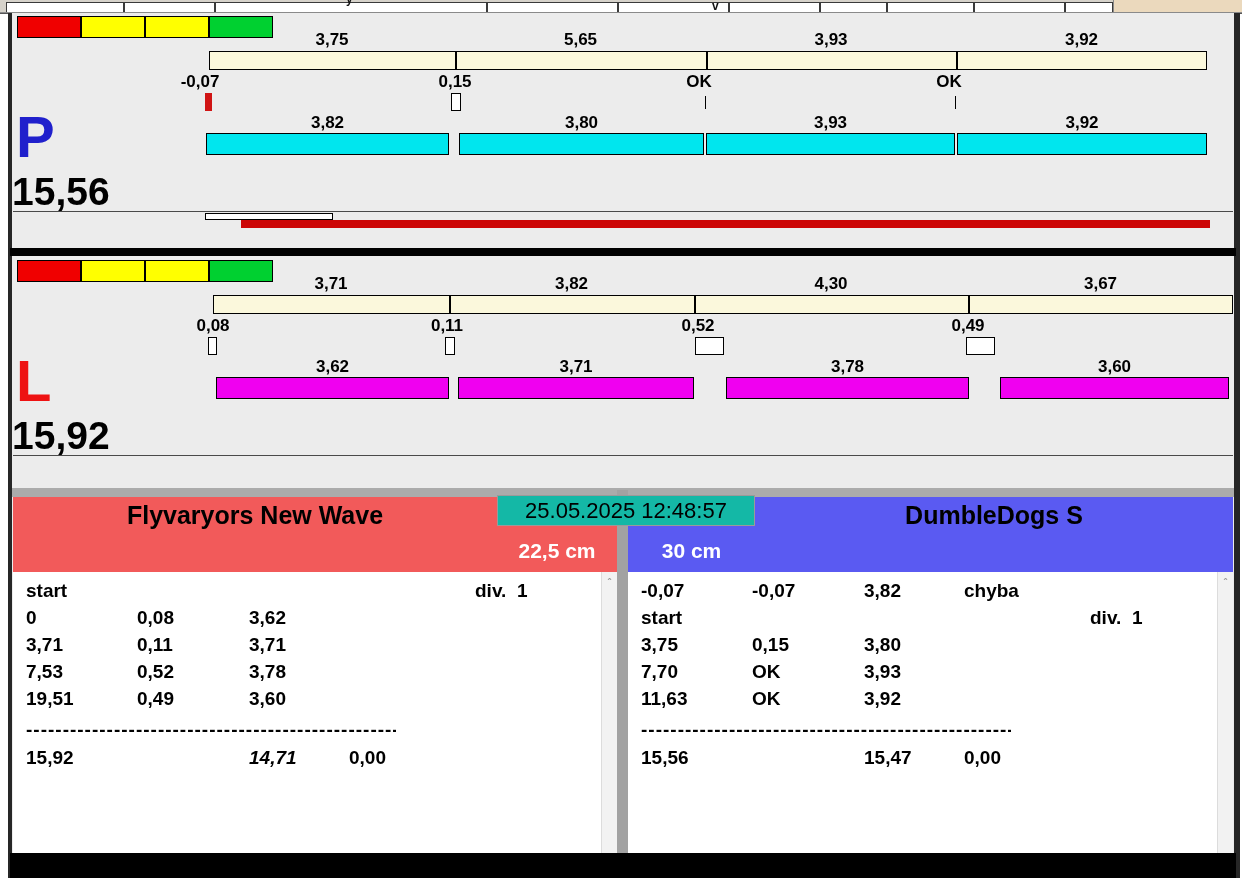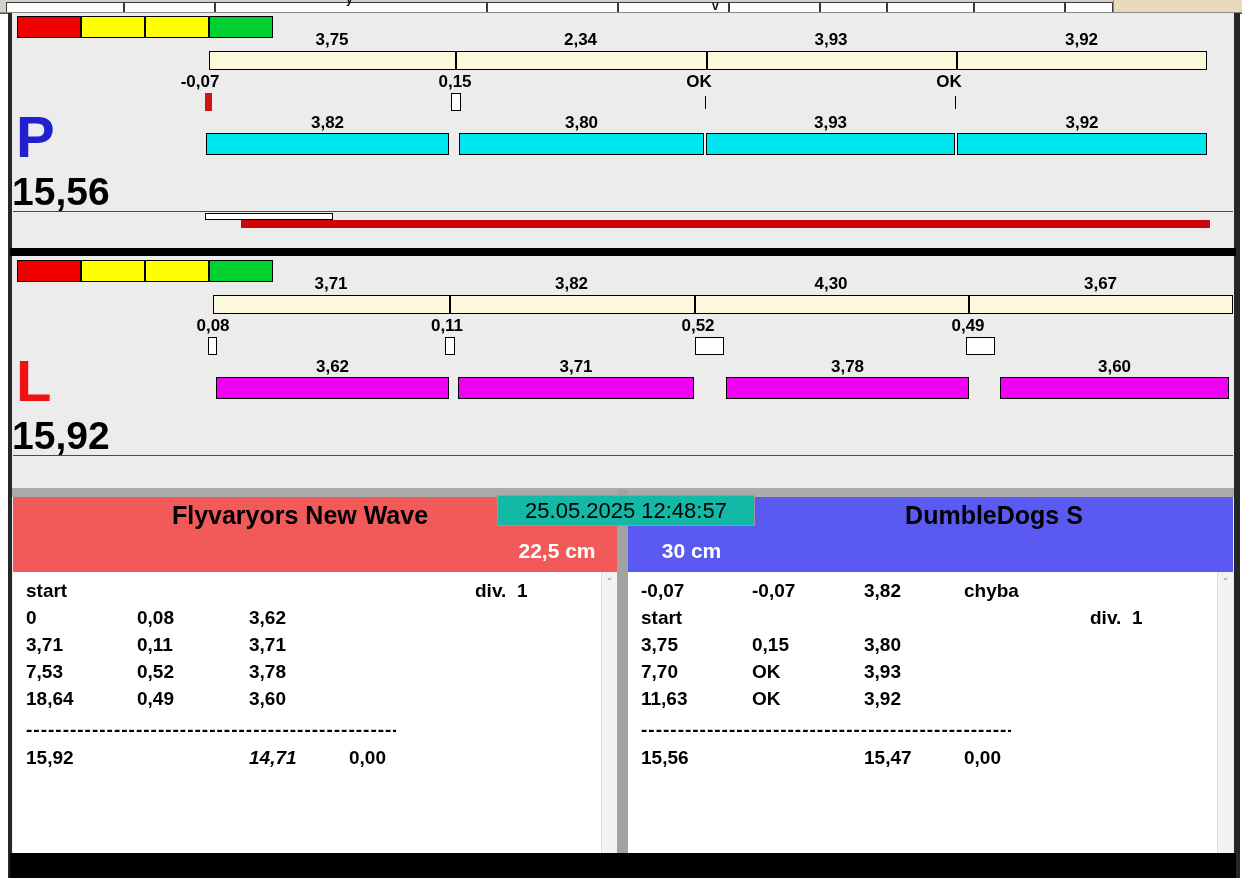--- a/index.html
+++ b/index.html
@@ -77,21 +77,21 @@
 
   <div class="panel" id="panel0" style="top:14px;height:234px;">
     <div class="lane-letter" style="color: rgb(32, 32, 204);">P</div>
     <div class="lane-total">15,56</div>
   <div class="tl-cell" style="left: 17px; background: rgb(240, 0, 0);"></div>
       <div class="tl-cell" style="left: 81px; background: rgb(255, 255, 0);"></div>
       <div class="tl-cell" style="left: 145px; background: rgb(255, 255, 0);"></div>
       <div class="tl-cell" style="left: 209px; background: rgb(0, 208, 48);"></div>
       <div class="ref-bar" style="left: 209px; width: 998px;"></div>
       <div class="seg-label" style="left: 209px; width: 246px;">3,75</div>
-      <div class="seg-label" style="left: 455px; width: 251px;">2,34</div>
+      <div class="seg-label" style="left: 455px; width: 251px;">5,65</div>
       <div class="ref-tick" style="left: 455px;"></div>
       <div class="seg-label" style="left: 706px; width: 250px;">3,93</div>
       <div class="ref-tick" style="left: 706px;"></div>
       <div class="seg-label" style="left: 956px; width: 251px;">3,92</div>
       <div class="ref-tick" style="left: 956px;"></div>
       <div class="x-label" style="left: 155px; width: 90px;">-0,07</div>
       <div class="x-box" style="left: 205px; width: 7px; background: rgb(208, 20, 20); border: none;"></div>
       <div class="x-label" style="left: 410px; width: 90px;">0,15</div>
       <div class="x-box" style="left: 451px; width: 10px; background: rgb(255, 255, 255);"></div>
       <div class="x-label" style="left: 654px; width: 90px;">OK</div>
@@ -144,21 +144,21 @@
       <div class="run-seg" style="left: 726px; width: 243px; background: rgb(240, 0, 240);"></div>
       <div class="run-label" style="left: 1000px; width: 229px;">3,60</div>
       <div class="run-seg" style="left: 1000px; width: 229px; background: rgb(240, 0, 240);"></div>
       <div class="track-line"></div>
     </div>
 
   <div id="gray-band"></div>
   <div id="mid-divider"></div>
 
   <div class="team-header" id="team0-header" style="left: 13px; width: 604px; background: rgb(242, 90, 90);">
-    <div class="team-title" style="left:0;width:484px;padding-left:45px;">Flyvaryors New Wave</div>
+    <div class="team-title" style="left:0;width:484px;">Flyvaryors New Wave</div>
     <div class="team-height" style="left:484px;width:120px;">22,5 cm</div>
   </div>
 
   <div class="team-header" id="team1-header" style="left: 628px; width: 605px; background: rgb(90, 90, 242);">
     <div class="team-height" style="left:0;width:127px;">30 cm</div>
     <div class="team-title" style="left:127px;width:478px;">DumbleDogs S</div>
   </div>
 
   <div id="clock-box">25.05.2025 12:48:57</div>
 
@@ -179,21 +179,21 @@
         <div class="memo-cell" style="left: 13px;">3,71</div>
         <div class="memo-cell" style="left: 124px;">0,11</div>
         <div class="memo-cell" style="left: 236px;">3,71</div>
       </div>
       <div class="memo-line" style="top: 87px;">
         <div class="memo-cell" style="left: 13px;">7,53</div>
         <div class="memo-cell" style="left: 124px;">0,52</div>
         <div class="memo-cell" style="left: 236px;">3,78</div>
       </div>
       <div class="memo-line" style="top: 114px;">
-        <div class="memo-cell" style="left: 13px;">18,64</div>
+        <div class="memo-cell" style="left: 13px;">19,51</div>
         <div class="memo-cell" style="left: 124px;">0,49</div>
         <div class="memo-cell" style="left: 236px;">3,60</div>
       </div>
       <div class="memo-dash" style="left: 13px; top: 148px; width: 370px;">-------------------------------------------------------</div>
       <div class="memo-line" style="top: 173px;">
         <div class="memo-cell" style="left: 13px;">15,92</div>
         <div class="memo-cell" style="left: 236px; font-style: italic;">14,71</div>
         <div class="memo-cell" style="left: 336px;">0,00</div>
       </div>
     </div>

